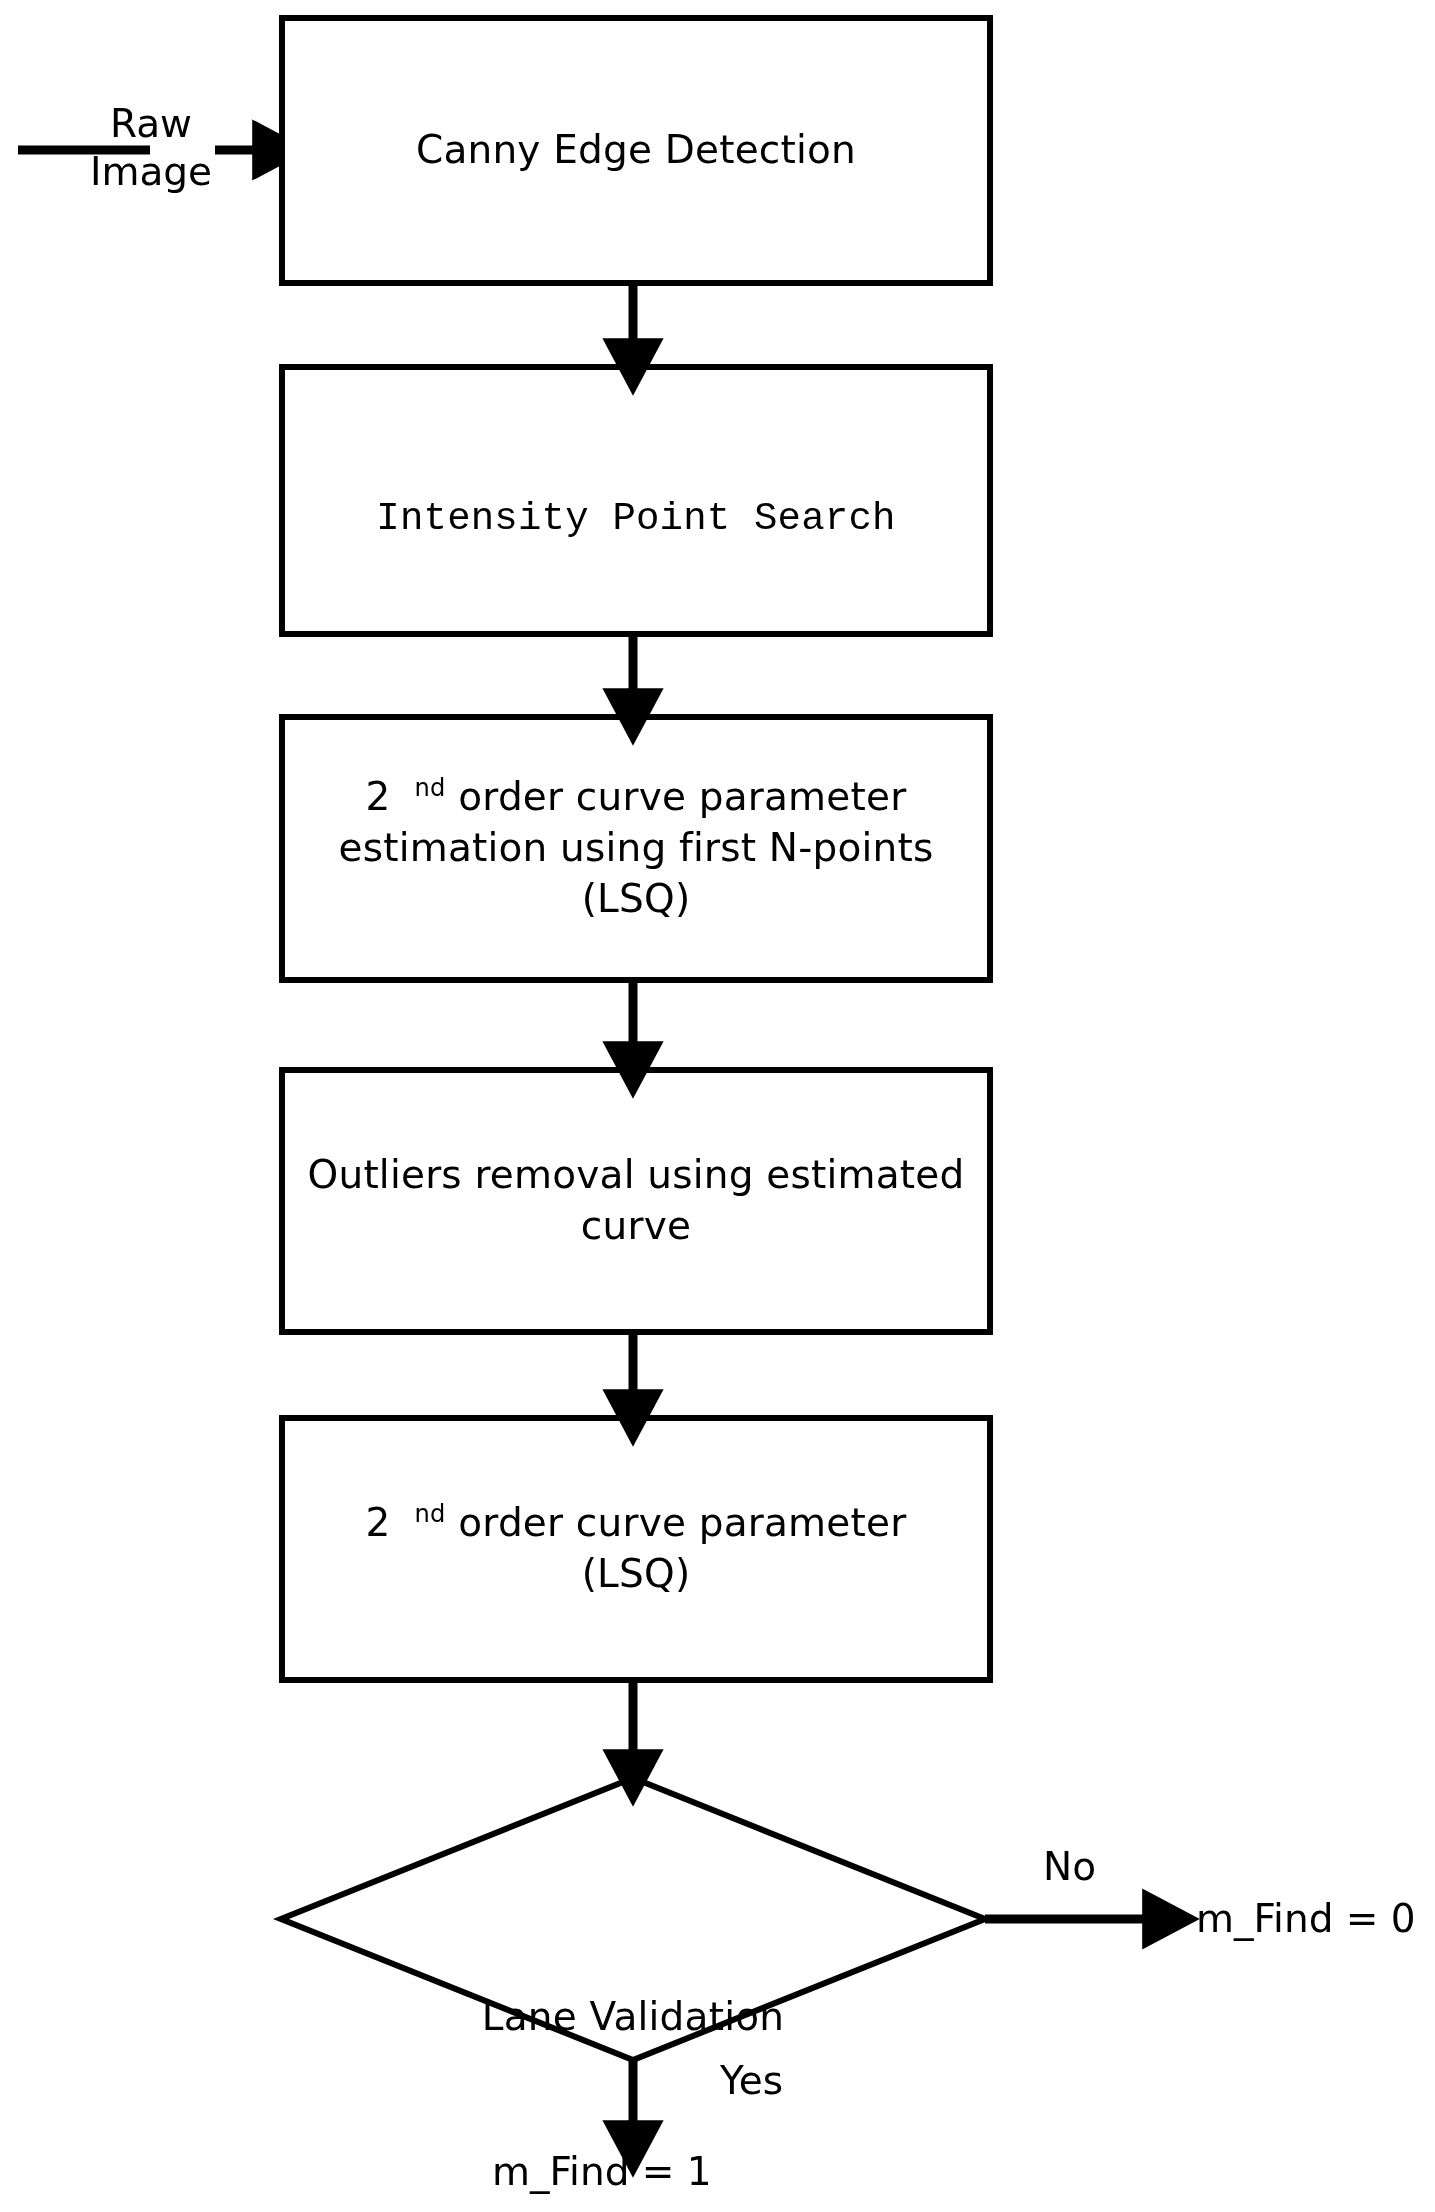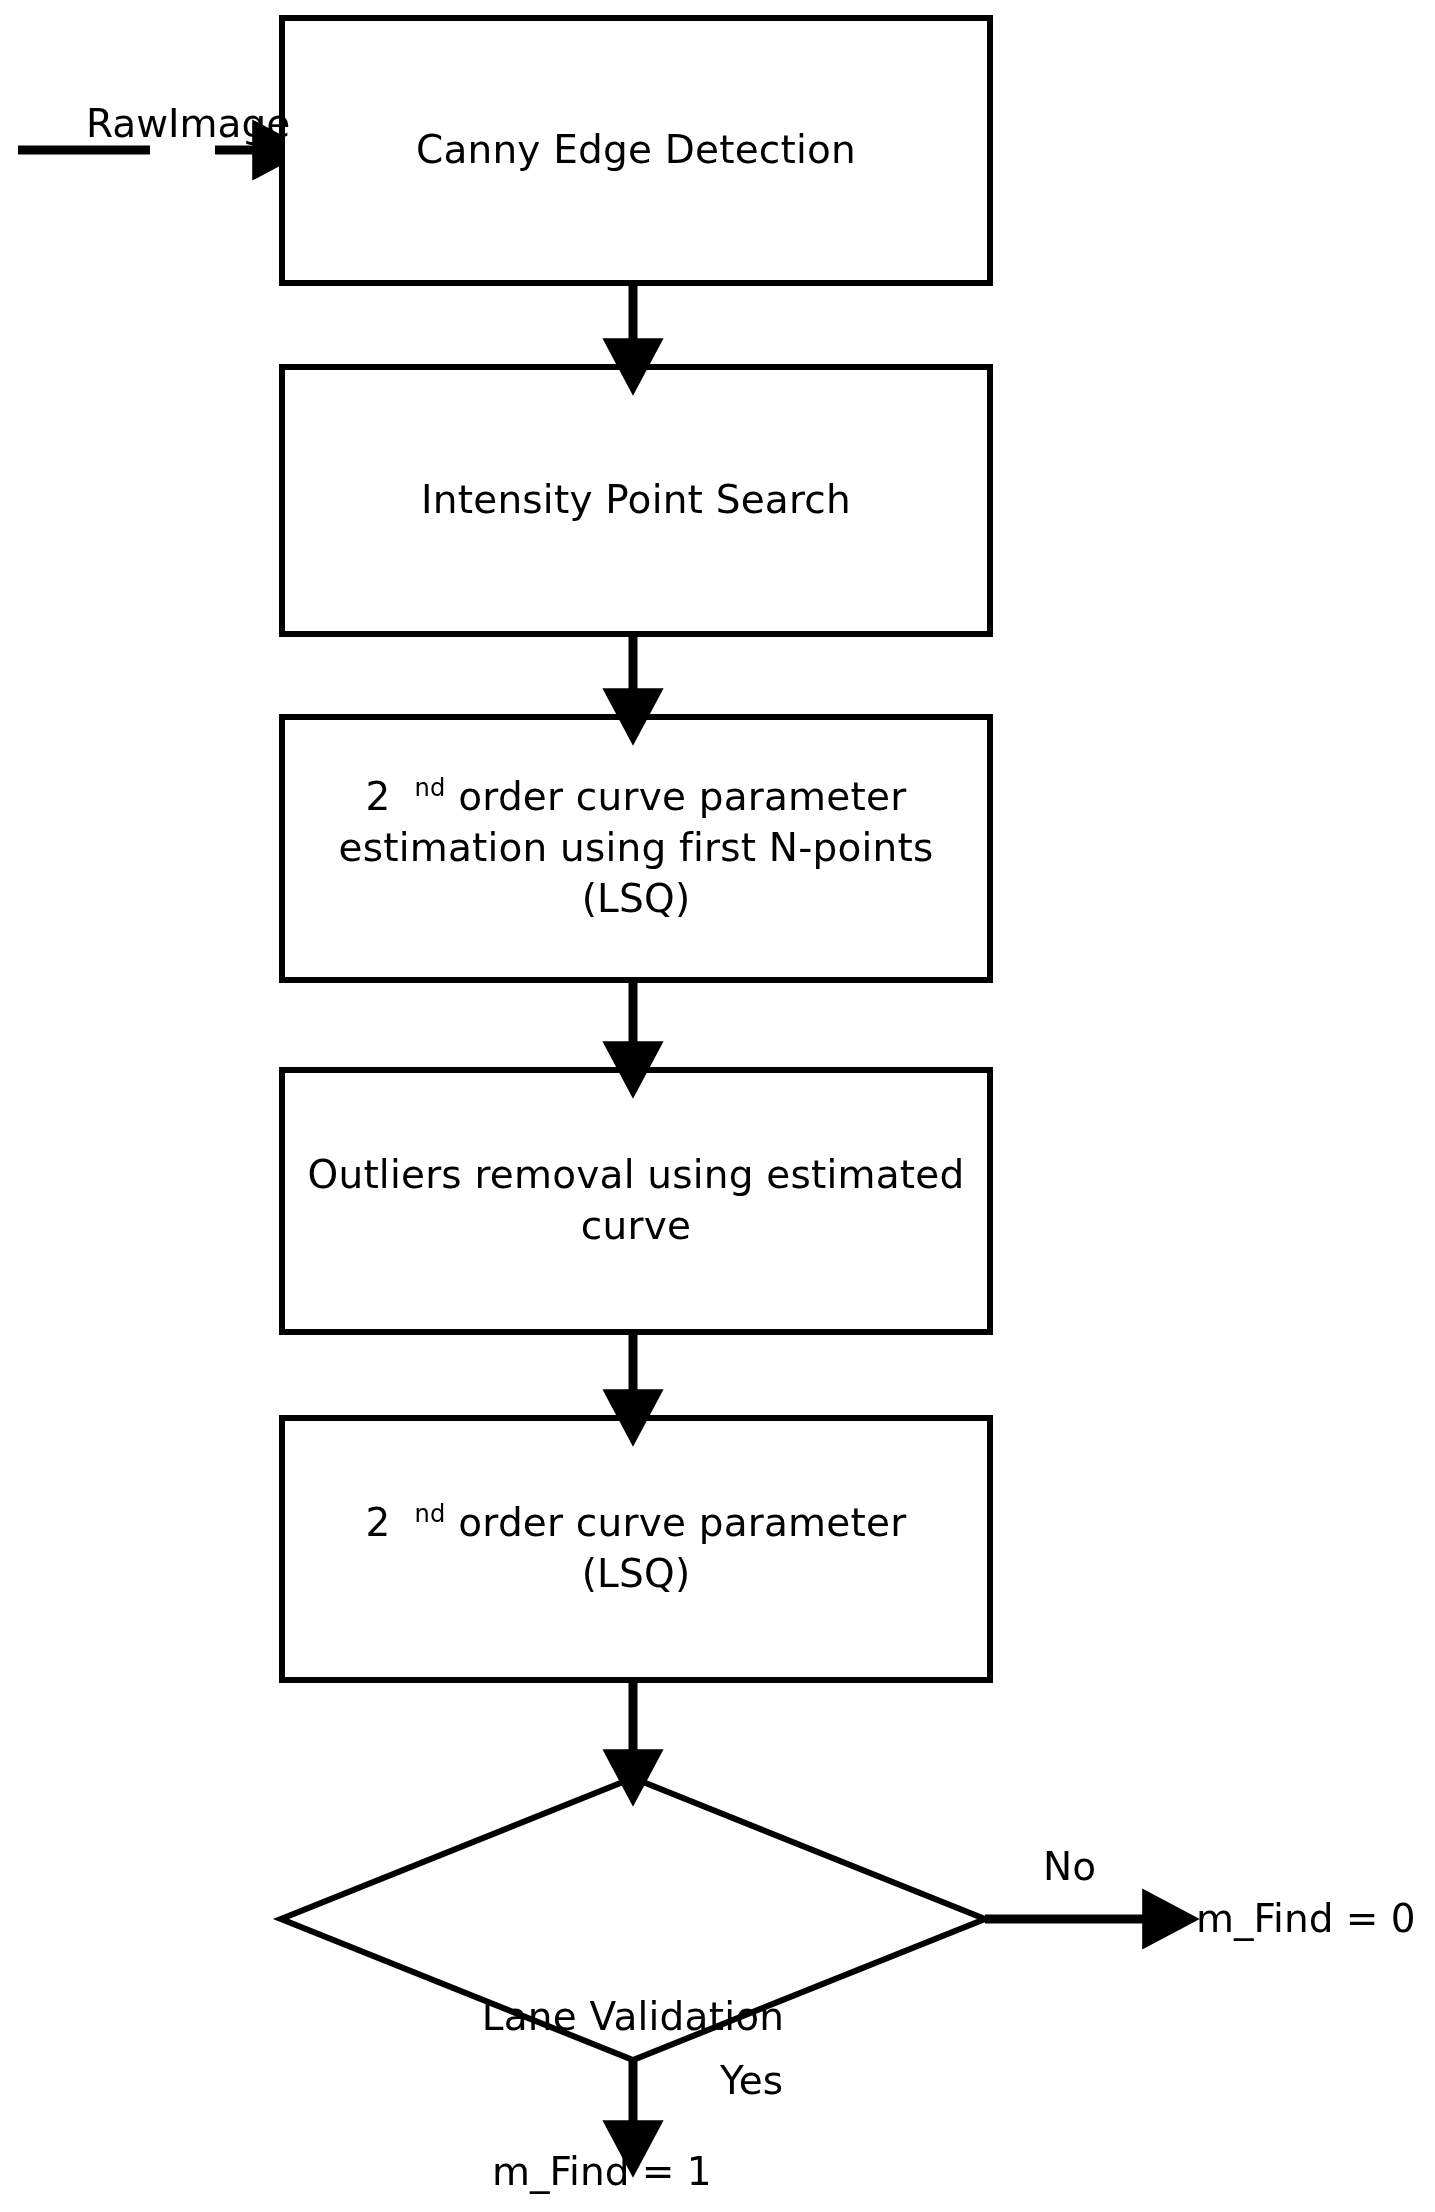--- a/index.html
+++ b/index.html
@@ -64,21 +64,21 @@
   .free-label {
     position: absolute;
     font-family: "DejaVu Sans", sans-serif;
     font-size: 39px;
     color: #000000;
     white-space: nowrap;
     line-height: 1.22;
   }
   .label-raw {
     display: flex;
-    flex-direction: row;
+    flex-direction: column;
     align-items: center;
   }
 </style>
 </head>
 <body>
 
 <div id="canvas">
 
   <svg id="flow" viewBox="0 0 1435 2212">
     <defs>
@@ -116,21 +116,21 @@
 
   <div class="free-label label-raw" style="left:86px; top:100px; width:130px;">
     <span class="line">Raw</span>
     <span class="line">Image</span>
   </div>
 
   <div class="box-text" style="left:282px; top:18px; width:708px; height:265px;">
     <span class="line">Canny Edge Detection</span>
   </div>
 
-  <div class="box-text" style="left:282px; top:367px; width:708px; height:267px;">
+  <div class="box-text" style="left:282px; top:386px; width:708px; height:267px;font-family:Liberation Mono, monospace;">
     <span class="line">Intensity Point Search</span>
   </div>
 
   <div class="box-text" style="left:282px; top:717px; width:708px; height:263px;">
     <span class="line"><span>2</span><span class="sup">nd</span><span> order curve parameter</span></span>
     <span class="line">estimation using first N-points</span>
     <span class="line">(LSQ)</span>
   </div>
 
   <div class="box-text" style="left:282px; top:1070px; width:708px; height:262px;">

